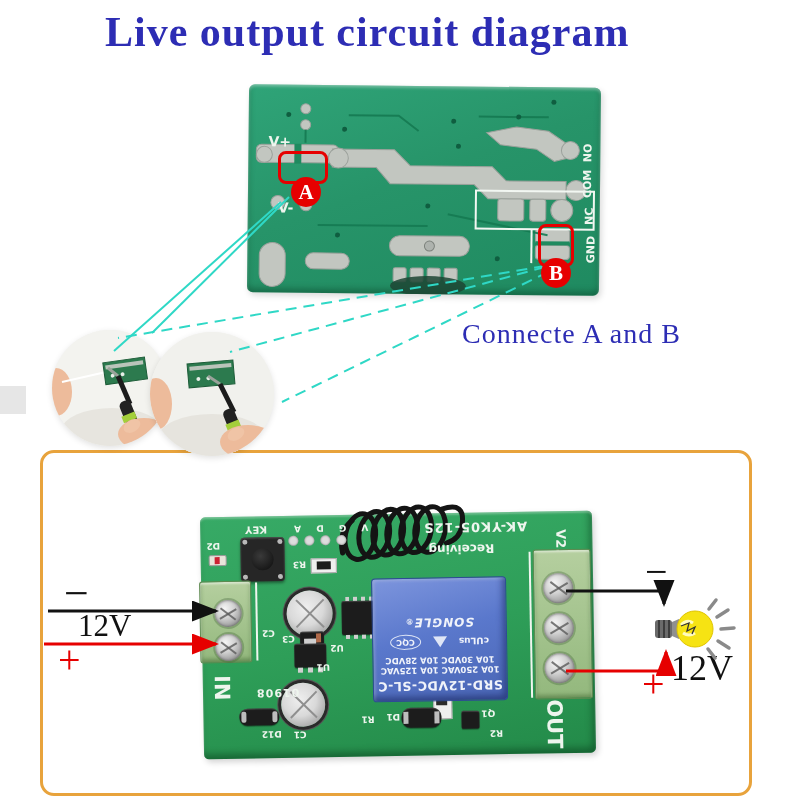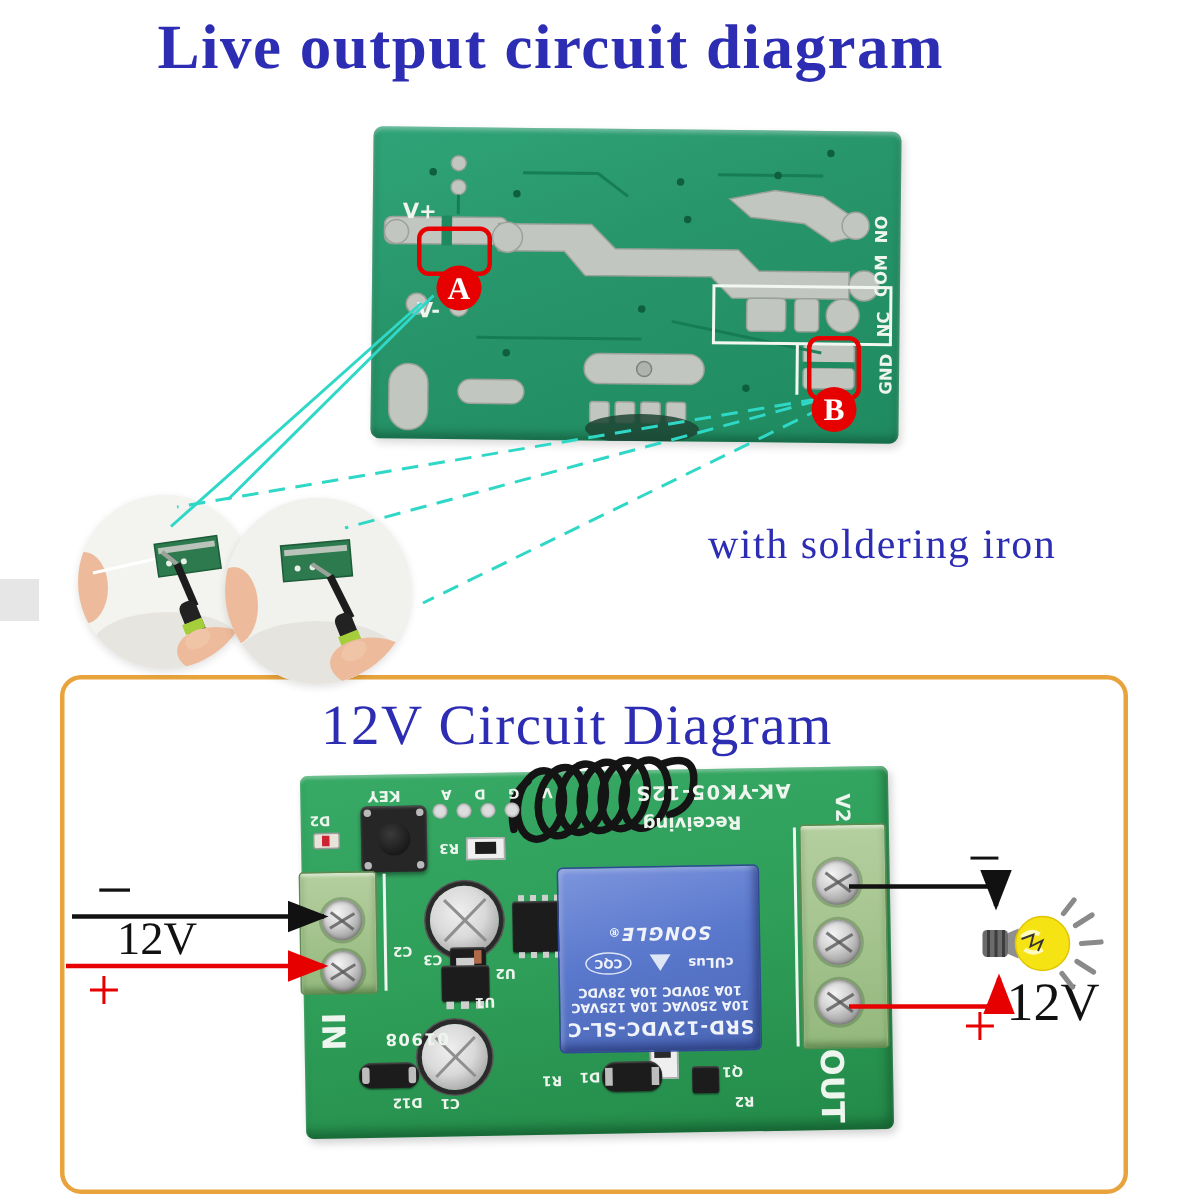--- a/index.html
+++ b/index.html
@@ -171,24 +171,23 @@
       <line x1="545" y1="267" x2="230" y2="352" stroke-dasharray="11 7"></line>
       <line x1="548" y1="272" x2="282" y2="402" stroke-dasharray="11 7"></line>
     </g>
   </svg>
 
   <div class="redbox" style="left:278px;top:151px;width:44px;height:27px;"></div>
   <div class="redcircle" style="left:291px;top:177px;">A</div>
   <div class="redbox" style="left:538px;top:224px;width:30px;height:37px;"></div>
   <div class="redcircle" style="left:541px;top:258px;">B</div>
 
-  <div class="abs note" style="left:472px;top:348px;font-size:28px;letter-spacing:1px;">with soldering iron</div>
+  <div class="abs note" style="left:462px;top:318px;font-size:28px;letter-spacing:1px;">Connecte A and B</div>
 
   <div id="goldbox" class="abs"></div>
-  <div class="abs title" style="left:214px;top:462px;font-size:38px;letter-spacing:1px;">12V Circuit Diagram</div>
 
   <div id="pcb2" class="abs">
 
     <svg class="abs" style="left:138px;top:-14px;overflow:visible;" width="150" height="70" viewBox="0 0 150 70">
       <g stroke="#141414" stroke-width="5" fill="none" stroke-linecap="round">
         <path d="M4 52 Q0 30 14 20"></path>
         <ellipse cx="22" cy="36" rx="15" ry="23" transform="rotate(12 22 36)"></ellipse>
         <ellipse cx="36" cy="34" rx="15" ry="23" transform="rotate(12 36 34)"></ellipse>
         <ellipse cx="50" cy="32" rx="15" ry="23" transform="rotate(12 50 32)"></ellipse>
         <ellipse cx="64" cy="31" rx="15" ry="23" transform="rotate(12 64 31)"></ellipse>

